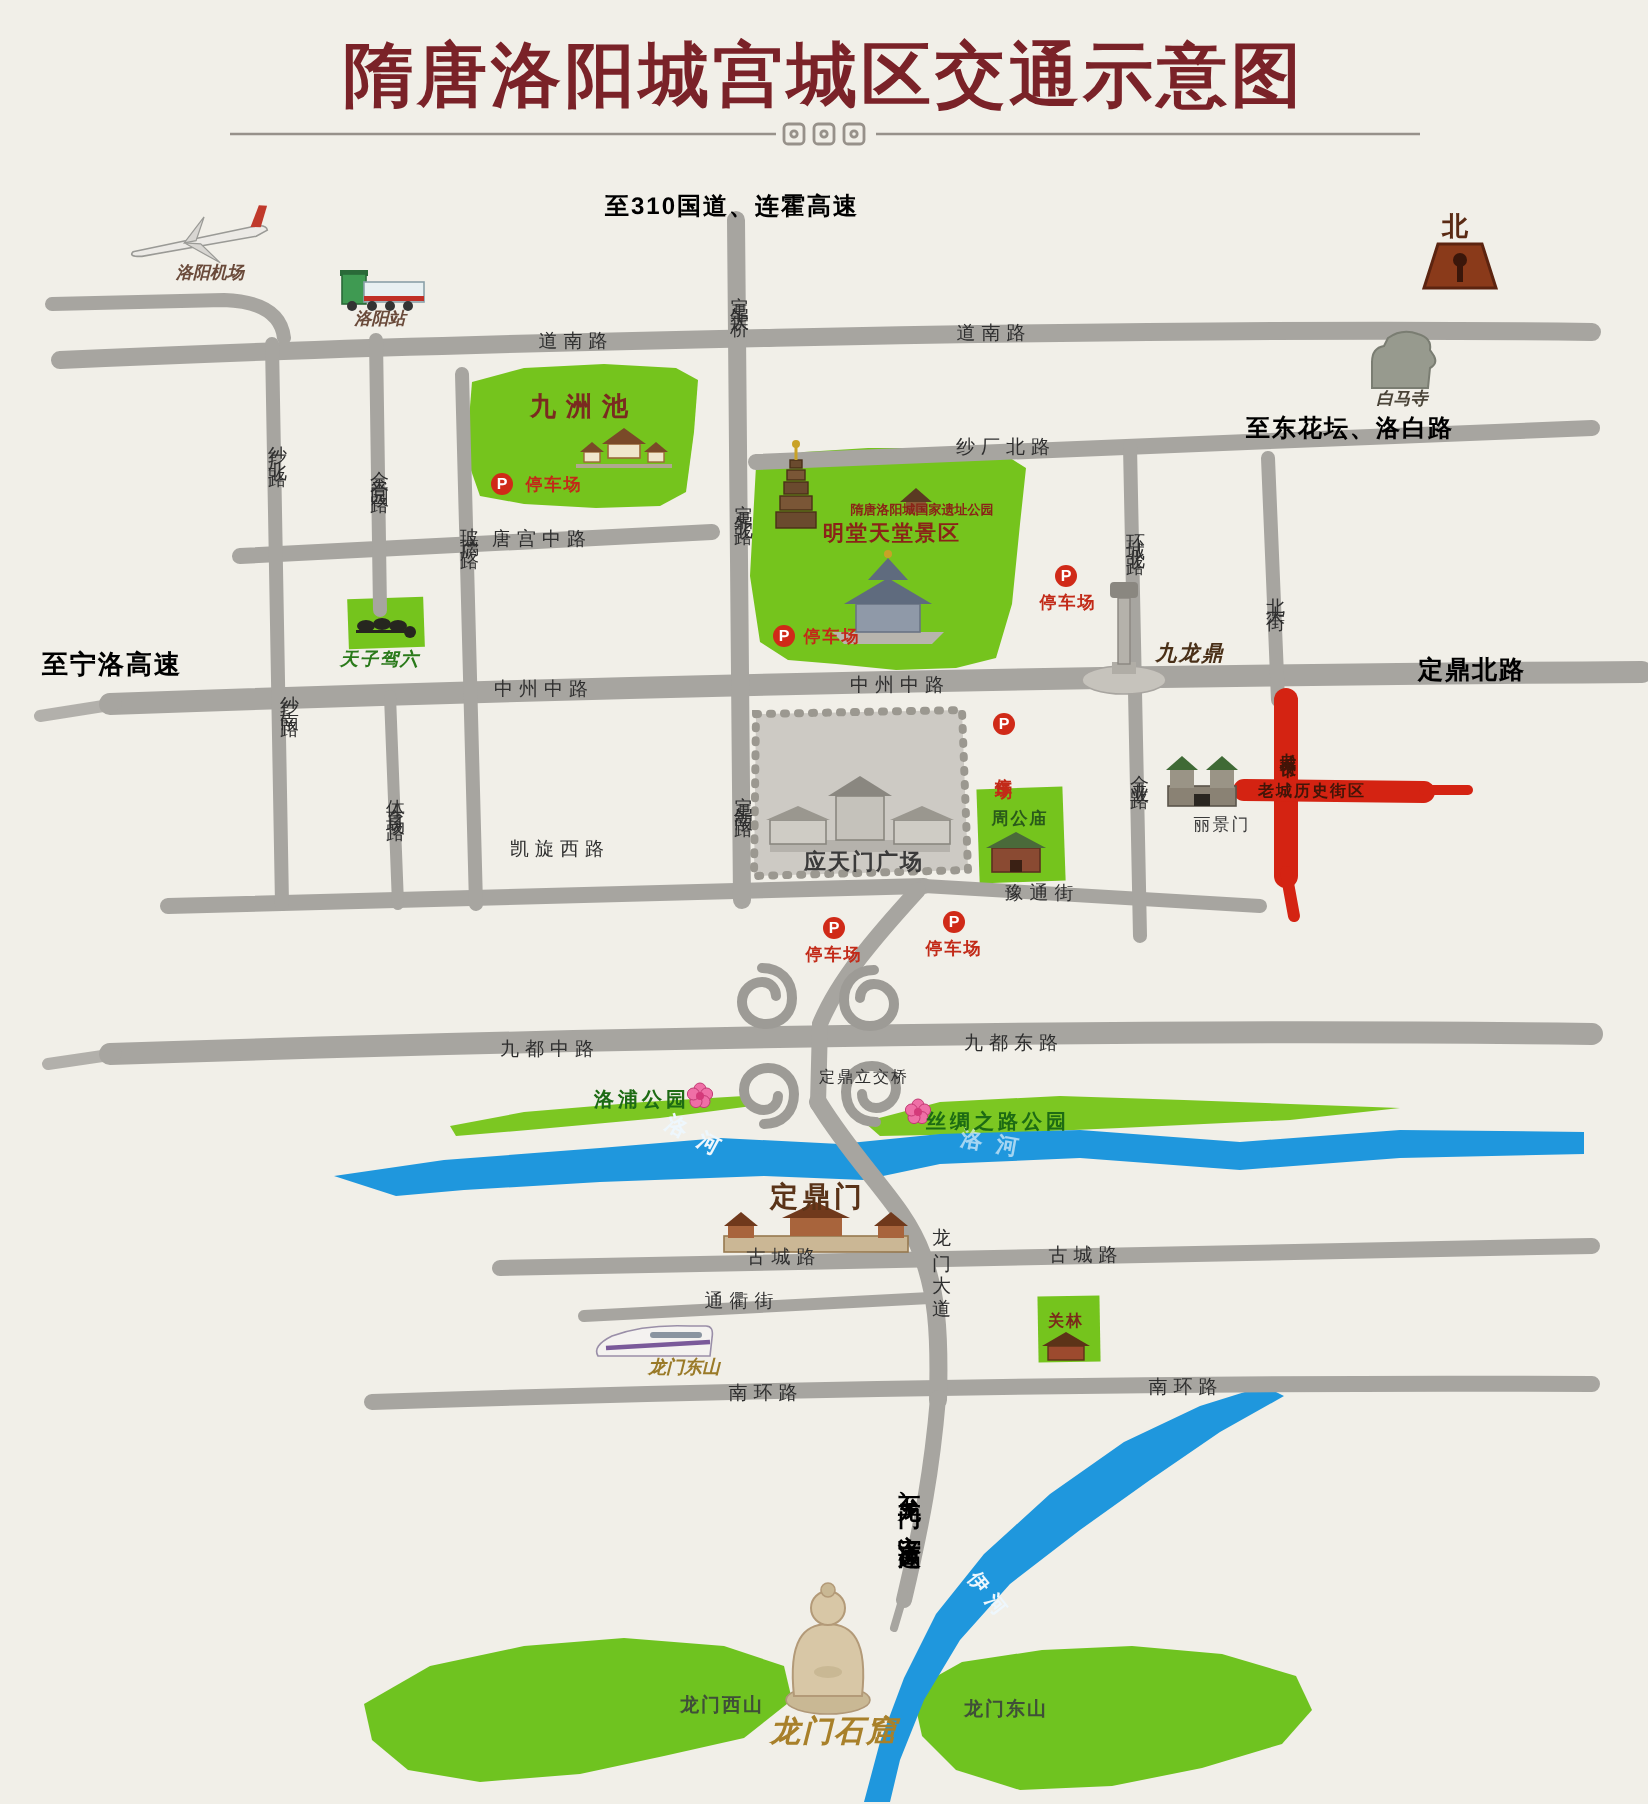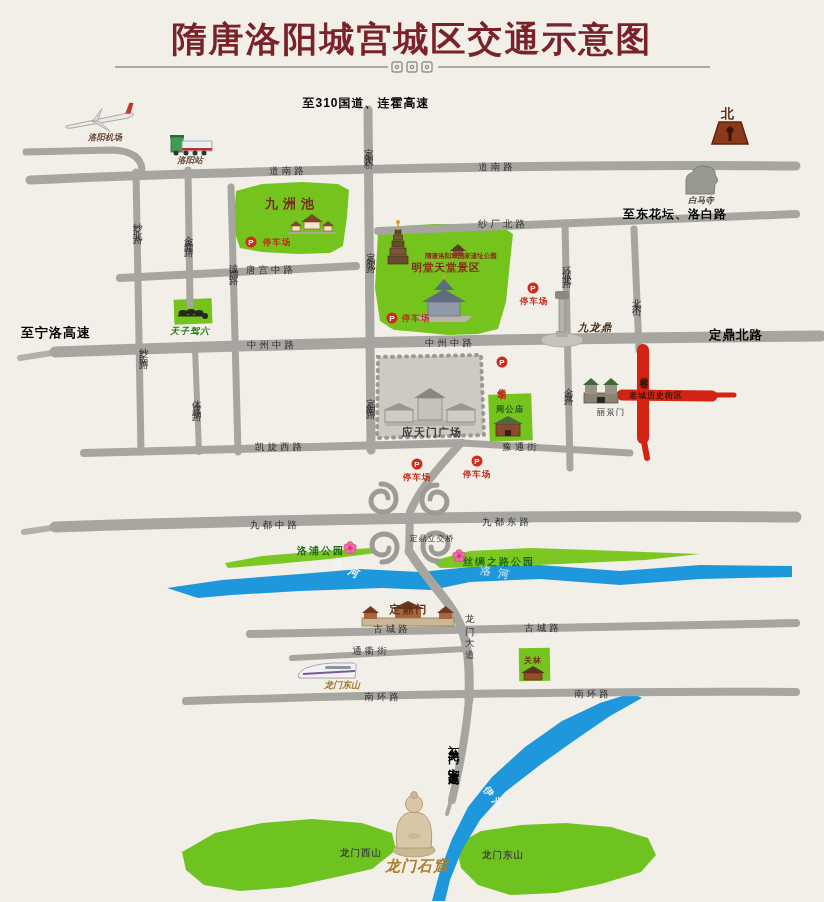--- a/index.html
+++ b/index.html
@@ -260,21 +260,21 @@
 <div class="lbl hw" style="left:675px;top:214px;font-size:12px;">至东花坛、洛白路</div>
 <div class="lbl hw" style="left:736px;top:335px;font-size:12.5px;">定鼎北路</div>
 <div class="lbl hw v" style="left:453px;top:752px;font-size:11.5px;letter-spacing:2px;">至龙门、宁洛高速</div>
 
 <div class="lbl" style="left:288px;top:171px;">道南路</div>
 <div class="lbl" style="left:497px;top:167px;">道南路</div>
 <div class="lbl" style="left:503px;top:224px;">纱厂北路</div>
 <div class="lbl" style="left:271px;top:270px;">唐宫中路</div>
 <div class="lbl" style="left:272px;top:345px;">中州中路</div>
 <div class="lbl" style="left:450px;top:343px;">中州中路</div>
-<div class="lbl" style="left:280px;top:447px;text-align:center;">凯旋西路</div>
+<div class="lbl" style="left:280px;top:425px;text-align:center;">凯旋西路</div>
 <div class="lbl" style="left:521px;top:447px;">豫通街</div>
 <div class="lbl" style="left:275px;top:525px;">九都中路</div>
 <div class="lbl" style="left:432px;top:527px;font-size:8px;letter-spacing:1px;margin-top:12px;">定鼎立交桥</div>
 <div class="lbl" style="left:507px;top:522px;">九都东路</div>
 <div class="lbl" style="left:392px;top:629px;">古城路</div>
 <div class="lbl" style="left:543px;top:628px;">古城路</div>
 <div class="lbl" style="left:371px;top:651px;">通衢街</div>
 <div class="lbl" style="left:383px;top:697px;">南环路</div>
 <div class="lbl" style="left:593px;top:694px;">南环路</div>
 
@@ -300,21 +300,21 @@
 <div class="lbl poi" style="left:446px;top:267px;color:#8a2418;font-size:10.5px;letter-spacing:1px;">明堂天堂景区</div>
 <div class="lbl parkname" style="left:321px;top:551px;">洛浦公园</div>
 <div class="lbl parkname" style="left:499px;top:562px;">丝绸之路公园</div>
 <div class="lbl script" style="left:190px;top:331px;color:#2a7a1a;font-size:9px;letter-spacing:1px;">天子驾六</div>
 <div class="lbl" style="left:510px;top:409px;color:#2a5a1a;font-size:8.5px;font-weight:bold;letter-spacing:1px;">周公庙</div>
 <div class="lbl" style="left:533px;top:661px;color:#7a2a1a;font-size:8px;font-weight:bold;letter-spacing:1px;">关林</div>
 <div class="lbl poi" style="left:361px;top:853px;color:#3f4f38;font-size:9.5px;letter-spacing:1px;">龙门西山</div>
 <div class="lbl poi" style="left:503px;top:855px;color:#3f4f38;font-size:9.5px;letter-spacing:1px;">龙门东山</div>
 
 <div class="lbl poi" style="left:432px;top:386px;color:#3a3a3a;font-size:11px;letter-spacing:1px;margin-top:46px;">应天门广场</div>
-<div class="lbl poi" style="left:409px;top:598px;color:#5a3318;font-size:11px;letter-spacing:2px;margin-top:11px;">定鼎门</div>
+<div class="lbl poi" style="left:409px;top:598px;color:#5a3318;font-size:14px;letter-spacing:2px;">定鼎门</div>
 <div class="lbl" style="left:611px;top:412px;color:#3a3a3a;font-size:8.5px;letter-spacing:1px;">丽景门</div>
 <div class="lbl script" style="left:595px;top:327px;color:#4a3018;font-size:10.5px;letter-spacing:1px;">九龙鼎</div>
 <div class="lbl script" style="left:701px;top:200px;color:#4a4438;font-size:8.5px;letter-spacing:0;">白马寺</div>
 <div class="lbl script" style="left:417px;top:866px;color:#a8802a;font-size:15px;letter-spacing:1px;">龙门石窟</div>
 
 <div class="lbl script" style="left:105px;top:137px;color:#6a4a3a;font-size:8.5px;letter-spacing:0;">洛阳机场</div>
 <div class="lbl script" style="left:190px;top:160px;color:#6a4a3a;font-size:8.5px;letter-spacing:0;">洛阳站</div>
 <div class="lbl script" style="left:342px;top:685px;color:#9a7a28;font-size:9px;letter-spacing:0;">龙门东山</div>
 
 <div class="lbl poi" style="left:729px;top:113px;color:#5a2a14;font-size:13px;">北</div>

